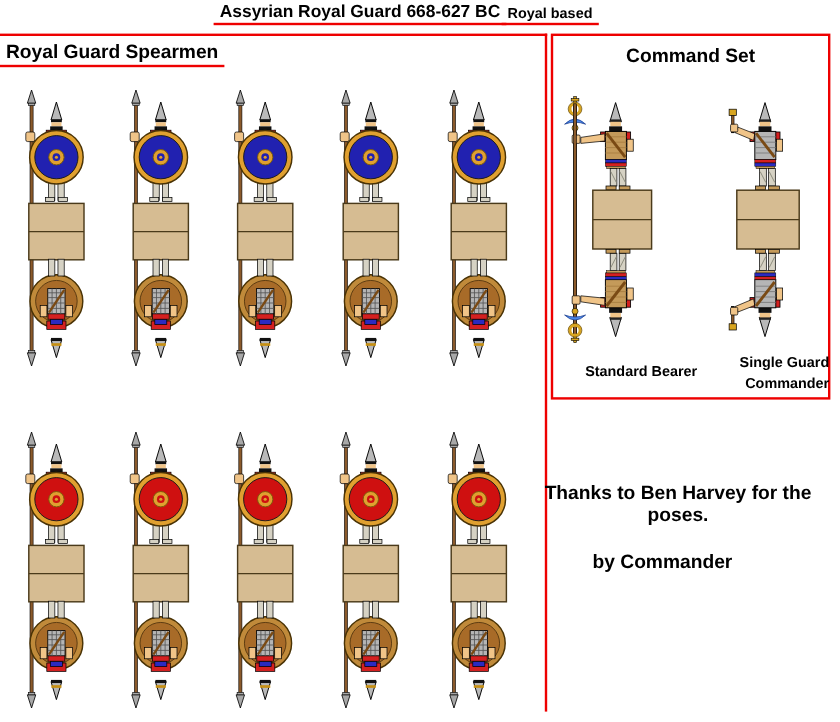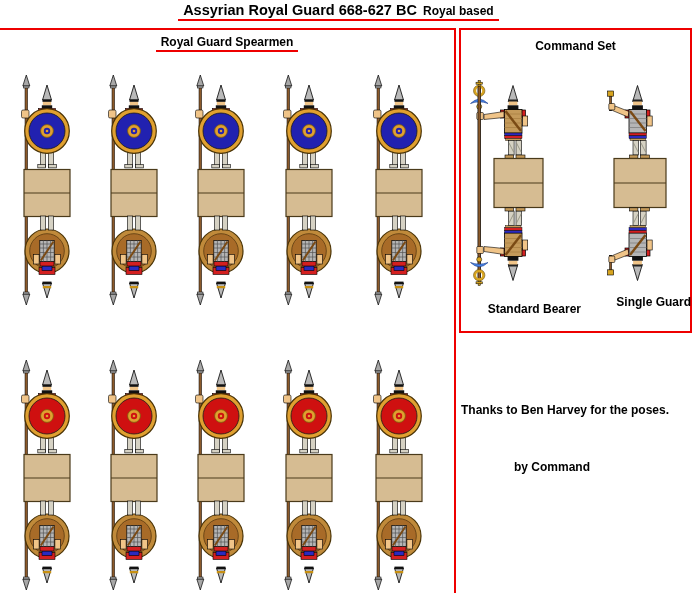--- a/index.html
+++ b/index.html
@@ -7,37 +7,37 @@
     position:relative;width:700px;height:602px;background:#ffffff;overflow:hidden;
     font-family:"Liberation Sans",sans-serif;font-weight:bold;color:#000;
   }
   .underlined{border-bottom:2px solid var(--accent,#e00);padding:0 5px 1px 5px;display:inline-block;}
   .title-wrap{position:absolute;left:140px;top:2px;width:320px;text-align:center;font-size:14.5px;}
   .subtitle-wrap{position:absolute;left:418px;top:4px;font-size:12px;}
   .left-panel{
     position:absolute;left:0;top:28px;width:456px;height:565px;box-sizing:border-box;
     border-top:2px solid var(--accent,#e00);border-right:2px solid var(--accent,#e00);
   }
-  .panel-label{margin-top:5px;text-align:center;font-size:12px;}
+  .panel-label{margin-top:5px;font-size:16px;}
   .row{position:absolute;left:0;width:454px;height:230px;}
   .row-1{top:45px;}
   .row-2{top:330px;}
   .fig{position:absolute;width:70px;height:230px;top:0;}
   .command-panel{
     position:absolute;left:459px;top:28px;width:233px;height:305px;box-sizing:border-box;
     border:2px solid var(--accent,#e00);
   }
-  .command-label{margin-top:9px;text-align:center;font-size:12px;}
+  .command-label{margin-top:9px;text-align:center;font-size:16px;}
   .cmd-fig{position:absolute;width:90px;height:210px;}
   .bearer-pos{left:6px;top:50px;}
   .commander-pos{left:129px;top:50px;}
   .caption{position:absolute;text-align:right;font-size:12px;}
   .caption-sb{left:0;top:272px;width:120px;}
   .caption-cmd{left:114px;top:264px;width:116px;line-height:17px;}
-  .credit{position:absolute;width:230px;text-align:center;font-size:12px;}
+  .credit{position:absolute;width:230px;text-align:center;font-size:16px;}
   .credit-thanks{left:450px;top:403px;}
   .credit-author{left:437px;top:460px;}
   .credit-site{left:447px;top:490px;}
 </style>
 </head>
 <body>
 
 <div class="sheet">
 
   <div class="title-wrap">
@@ -731,19 +731,20 @@
       <line x1="43.5" y1="63" x2="48.1" y2="72" stroke="#8a8a7a" stroke-width="0.8"></line>
       <line x1="51" y1="63" x2="55.6" y2="72" stroke="#8a8a7a" stroke-width="0.8"></line>
       <rect x="39.5" y="75" width="8.4" height="3.2" fill="#c49a5a" stroke="#000" stroke-width="0.6"></rect>
       <rect x="50.5" y="75" width="9" height="3.2" fill="#c49a5a" stroke="#000" stroke-width="0.6"></rect>
     </g>
           </g>
   </svg></div>
     <div class="caption caption-sb">Standard Bearer</div>
     <div class="caption caption-cmd">
       <div>Single Guard</div>
+      <div>Commander</div>
     </div>
   </div>
 
   <div class="credit credit-thanks">Thanks to Ben Harvey for the poses.</div>
-  <div class="credit credit-author">by Command</div>
+  <div class="credit credit-author">by Commander</div>
 
 </div>
 
 </body></html>

